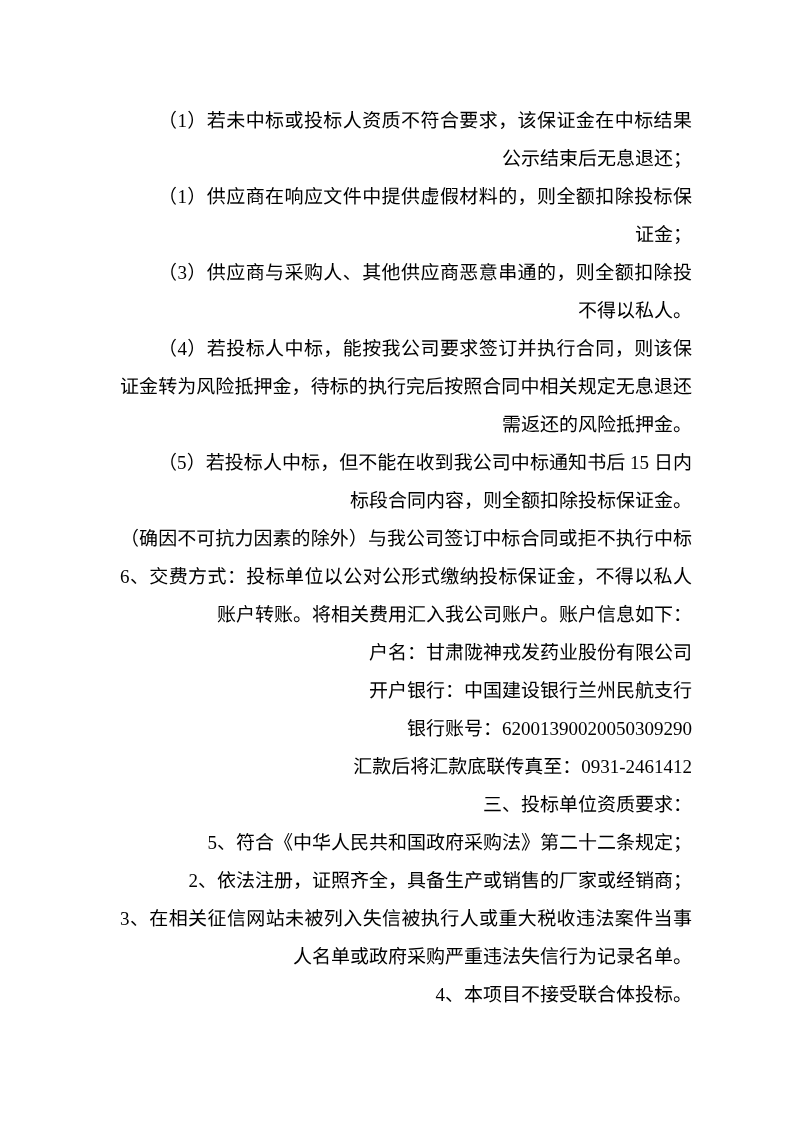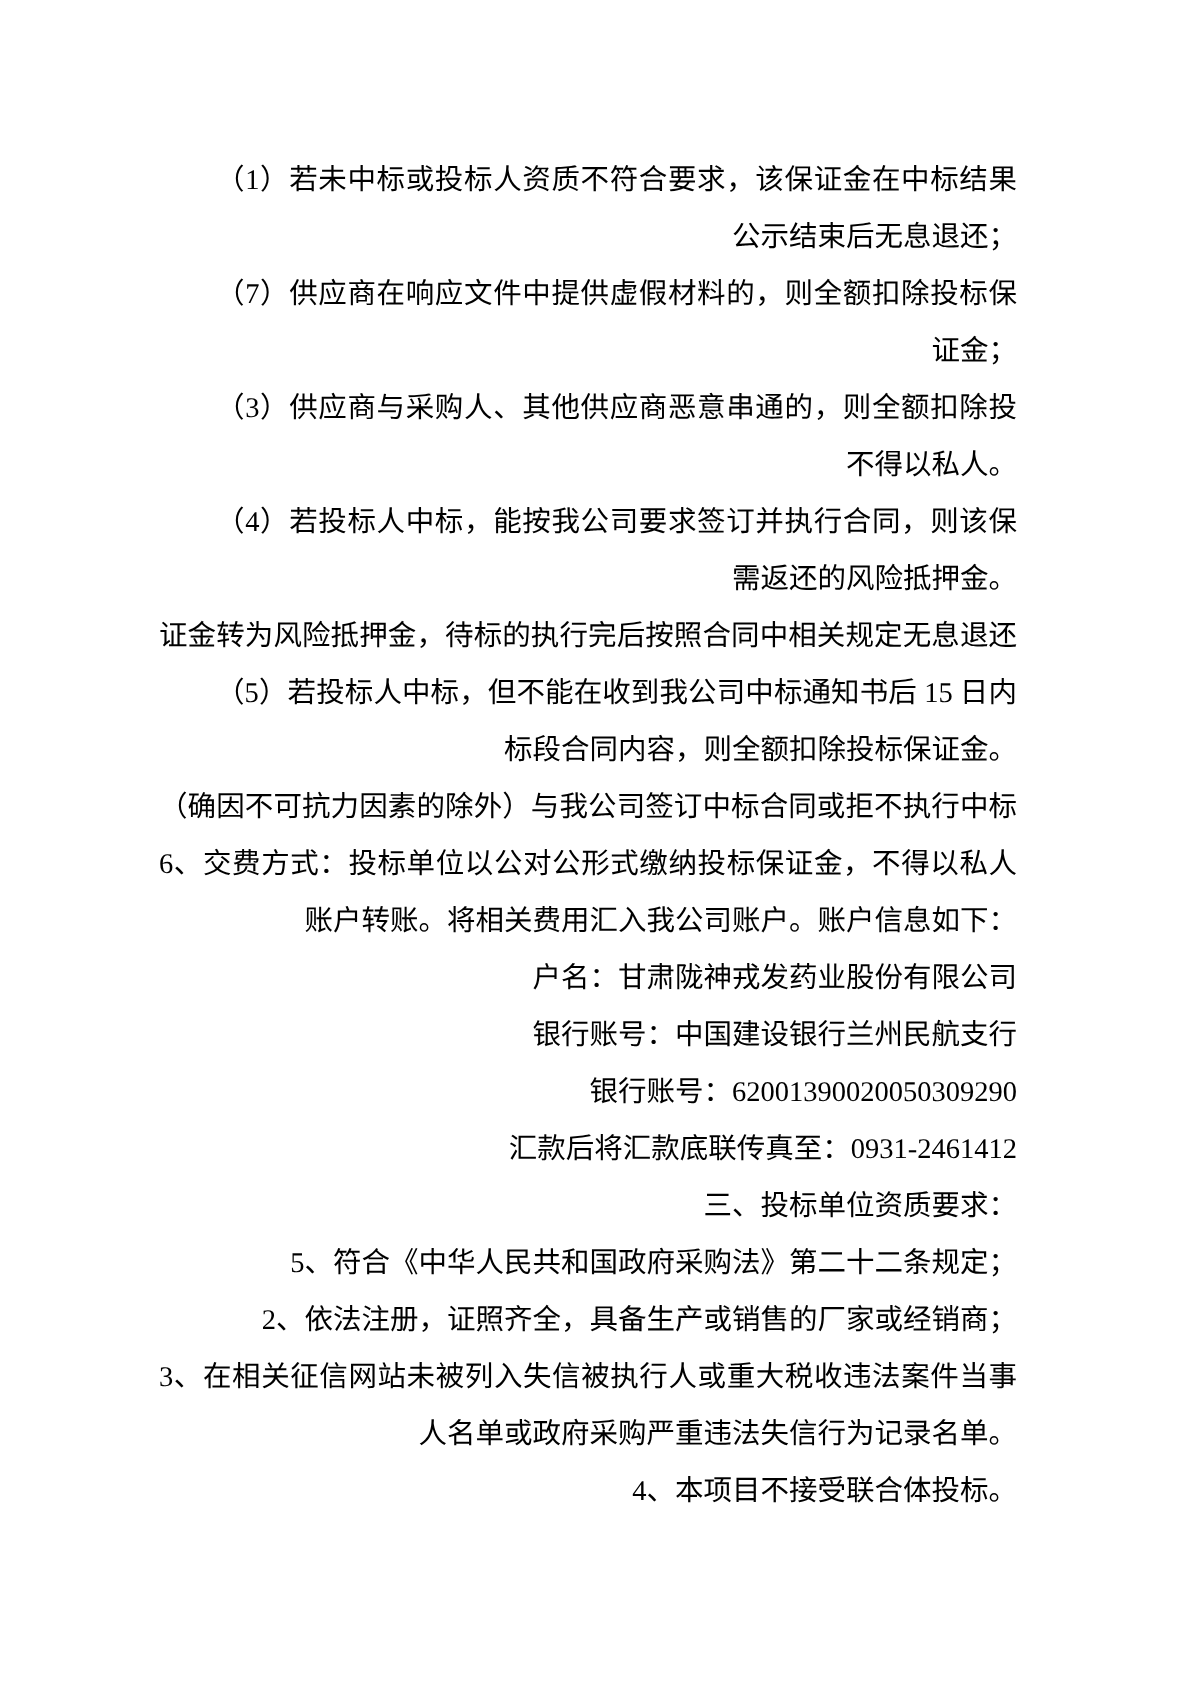--- a/index.html
+++ b/index.html
@@ -11,21 +11,21 @@
     position: relative;
     width: 794px;
     height: 1122px;
     background: #ffffff;
     overflow: hidden;
     font-family: "Liberation Serif", "DejaVu Serif", serif;
     color: #000000;
   }
   .content {
     position: absolute;
-    left: 106px;
+    left: 120px;
     top: 102px;
     width: 572px;
   }
   .line {
     height: 38px;
     line-height: 38px;
     font-size: 19px;
     white-space: pre-wrap;
     text-align: right;
     overflow: hidden;
@@ -39,34 +39,34 @@
     text-indent: 38px;
   }
 </style>
 </head>
 <body>
 
 <div class="page">
   <div class="content">
     <div class="line indent justify">（1）若未中标或投标人资质不符合要求，该保证金在中标结果</div>
     <div class="line">公示结束后无息退还；</div>
-    <div class="line indent justify">（7）供应商在响应文件中提供虚假材料的，则全额扣除投标保</div>
+    <div class="line indent justify">（1）供应商在响应文件中提供虚假材料的，则全额扣除投标保</div>
     <div class="line">证金；</div>
     <div class="line indent justify">（3）供应商与采购人、其他供应商恶意串通的，则全额扣除投</div>
     <div class="line">不得以私人。</div>
     <div class="line indent justify">（4）若投标人中标，能按我公司要求签订并执行合同，则该保</div>
+    <div class="line justify">证金转为风险抵押金，待标的执行完后按照合同中相关规定无息退还</div>
     <div class="line">需返还的风险抵押金。</div>
-    <div class="line justify">证金转为风险抵押金，待标的执行完后按照合同中相关规定无息退还</div>
     <div class="line indent justify">（5）若投标人中标，但不能在收到我公司中标通知书后 15 日内</div>
     <div class="line">标段合同内容，则全额扣除投标保证金。</div>
     <div class="line justify">（确因不可抗力因素的除外）与我公司签订中标合同或拒不执行中标</div>
     <div class="line justify">6、交费方式：投标单位以公对公形式缴纳投标保证金，不得以私人</div>
     <div class="line">账户转账。将相关费用汇入我公司账户。账户信息如下：</div>
     <div class="line">户名：甘肃陇神戎发药业股份有限公司</div>
-    <div class="line">银行账号：中国建设银行兰州民航支行</div>
+    <div class="line">开户银行：中国建设银行兰州民航支行</div>
     <div class="line">银行账号：62001390020050309290</div>
     <div class="line">汇款后将汇款底联传真至：0931-2461412</div>
     <div class="line">三、投标单位资质要求：</div>
     <div class="line">5、符合《中华人民共和国政府采购法》第二十二条规定；</div>
     <div class="line">2、依法注册，证照齐全，具备生产或销售的厂家或经销商；</div>
     <div class="line justify">3、在相关征信网站未被列入失信被执行人或重大税收违法案件当事</div>
     <div class="line">人名单或政府采购严重违法失信行为记录名单。</div>
     <div class="line">4、本项目不接受联合体投标。</div>
   </div>
 </div>

